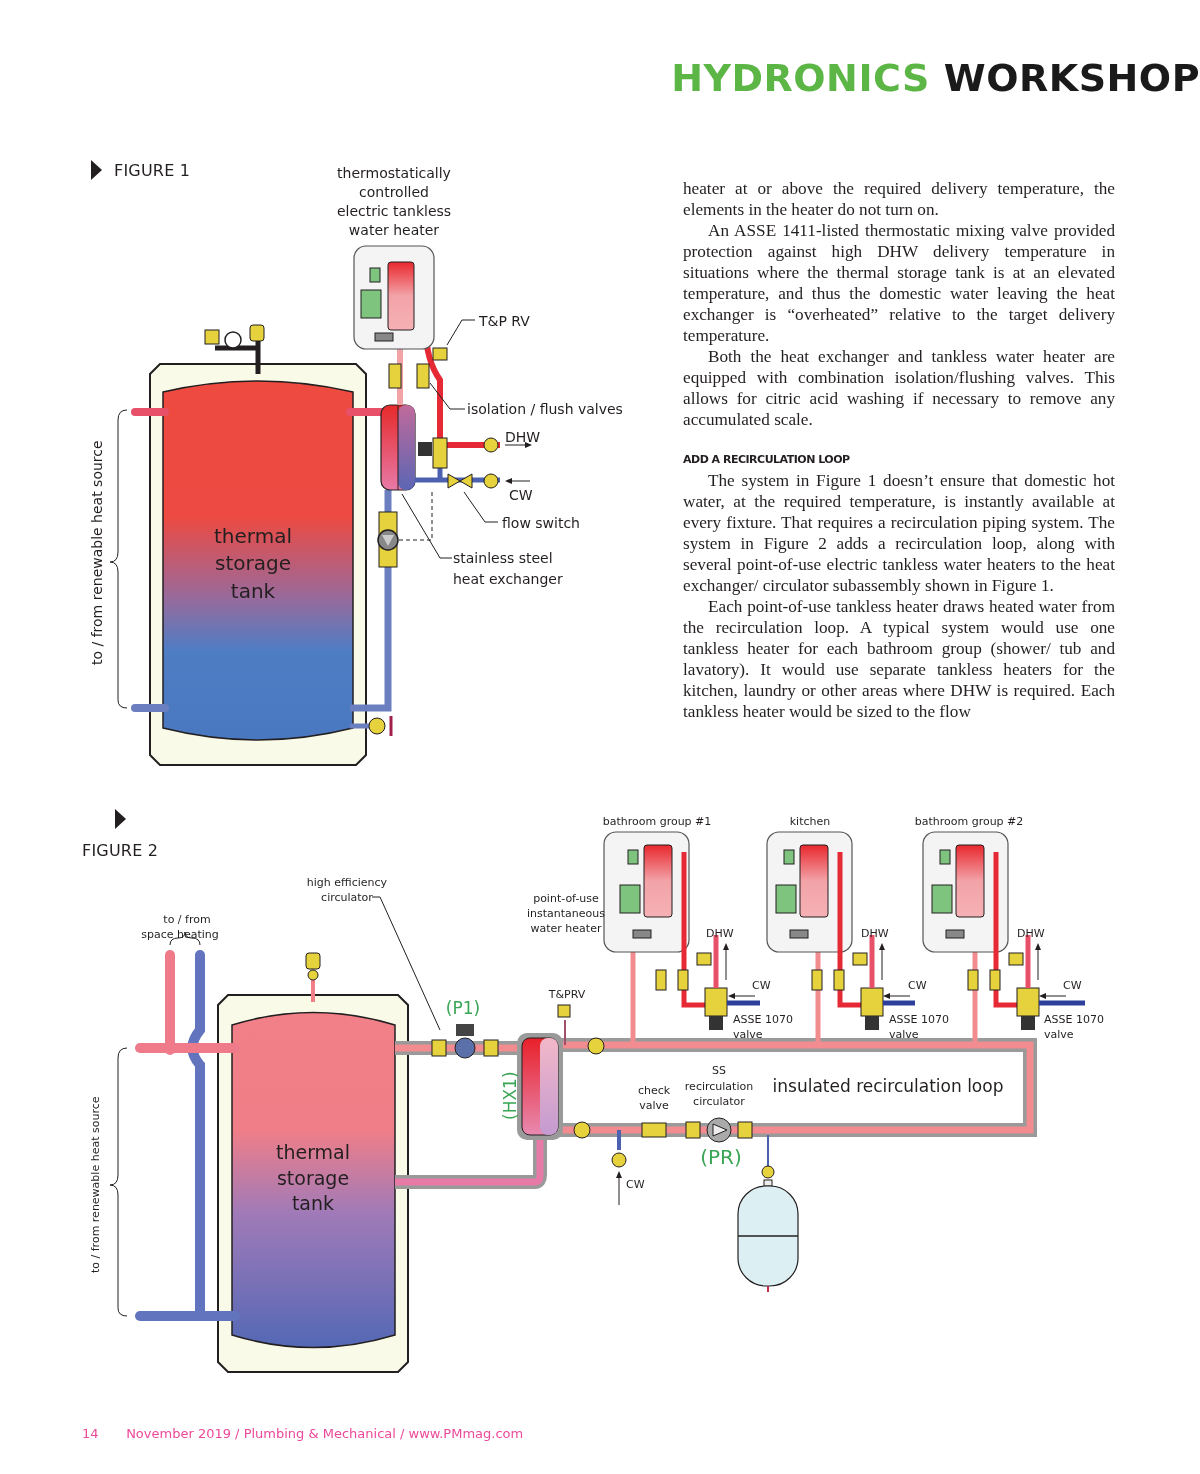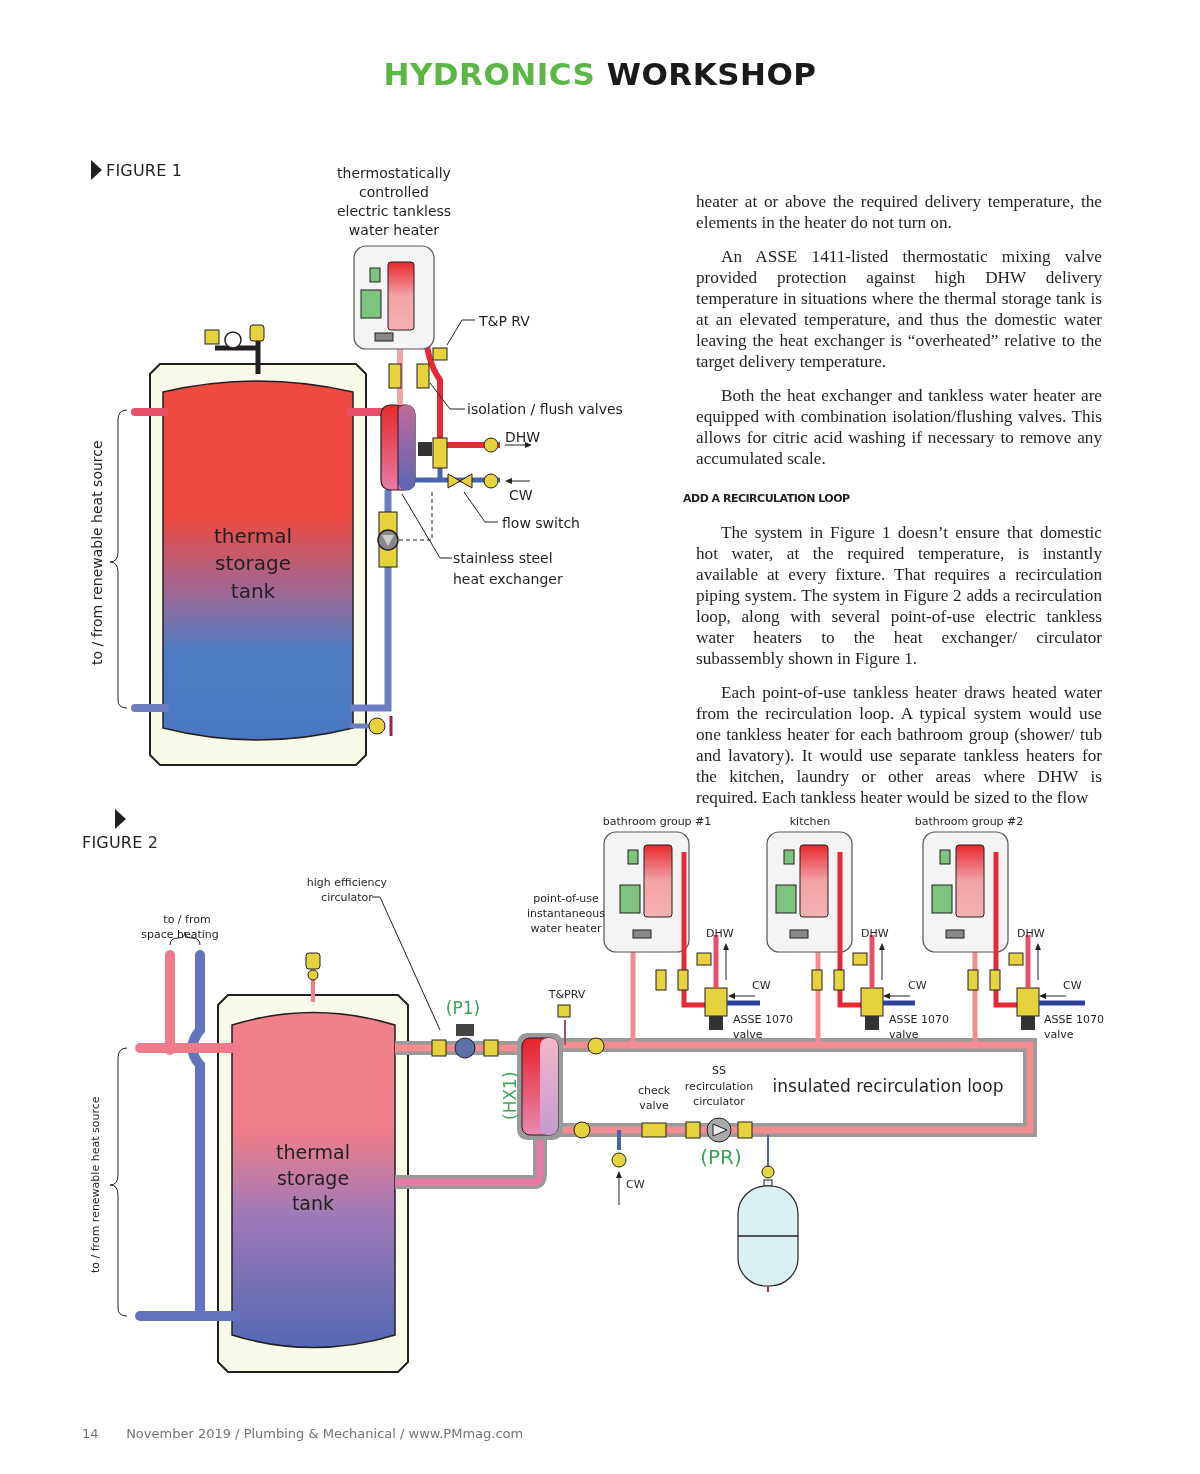--- a/index.html
+++ b/index.html
@@ -1,27 +1,27 @@
 <!DOCTYPE html>
 <html><head>
 <meta charset="utf-8">
 <style>
   html,body{margin:0;padding:0;background:#fff;}
   body{width:1200px;height:1474px;position:relative;overflow:hidden;font-family:"DejaVu Sans",sans-serif;color:#231f20;}
   .abs{position:absolute;}
-  .masthead{left:0;top:56px;width:1200px;text-align:center;font-family:"DejaVu Sans",sans-serif;font-weight:900;font-size:31px;letter-spacing:0.5px;}
+  .masthead{left:0;top:56px;width:1200px;text-align:right;font-family:"DejaVu Sans",sans-serif;font-weight:900;font-size:38px;letter-spacing:0.5px;}
   .masthead .green{color:#5cb646;}
   .masthead .black{color:#1a1a1a;}
-  .figlabel{font-size:16px;font-family:"DejaVu Sans",sans-serif;letter-spacing:0.2px;display:flex;align-items:center;gap:4px;}
+  .figlabel{font-size:16px;font-family:"DejaVu Sans",sans-serif;letter-spacing:0.2px;display:flex;align-items:center;gap:12px;}
   .figlabel .tri{width:0;height:0;border-top:10px solid transparent;border-bottom:10px solid transparent;border-left:11px solid #231f20;}
   .body-text{font-family:"Liberation Serif",serif;font-size:17.2px;line-height:21px;text-align:justify;color:#231f20;}
-  .body-text p{margin:13px;text-indent:0;}
+  .body-text p{margin:0;text-indent:0;}
   .body-text p.ind{text-indent:25px;}
   .body-text h3{margin:9px 0 0 0;font-family:"DejaVu Sans",sans-serif;font-weight:900;font-size:11px;letter-spacing:-0.5px;line-height:20px;}
-  .footer{left:82px;top:1426px;font-family:"DejaVu Sans",sans-serif;font-size:13px;color:#737373;}
+  .footer{left:82px;top:1426px;font-family:"DejaVu Sans",sans-serif;font-size:13px;color:#ec4899;}
   .footer .pg{display:inline-block;width:40px;}
   svg text{font-family:"DejaVu Sans",sans-serif;fill:#231f20;}
 </style>
 </head>
 <body>
 
 <div class="abs masthead">
   <span class="green">HYDRONICS</span>
   <span class="black">WORKSHOP</span>
 </div>

